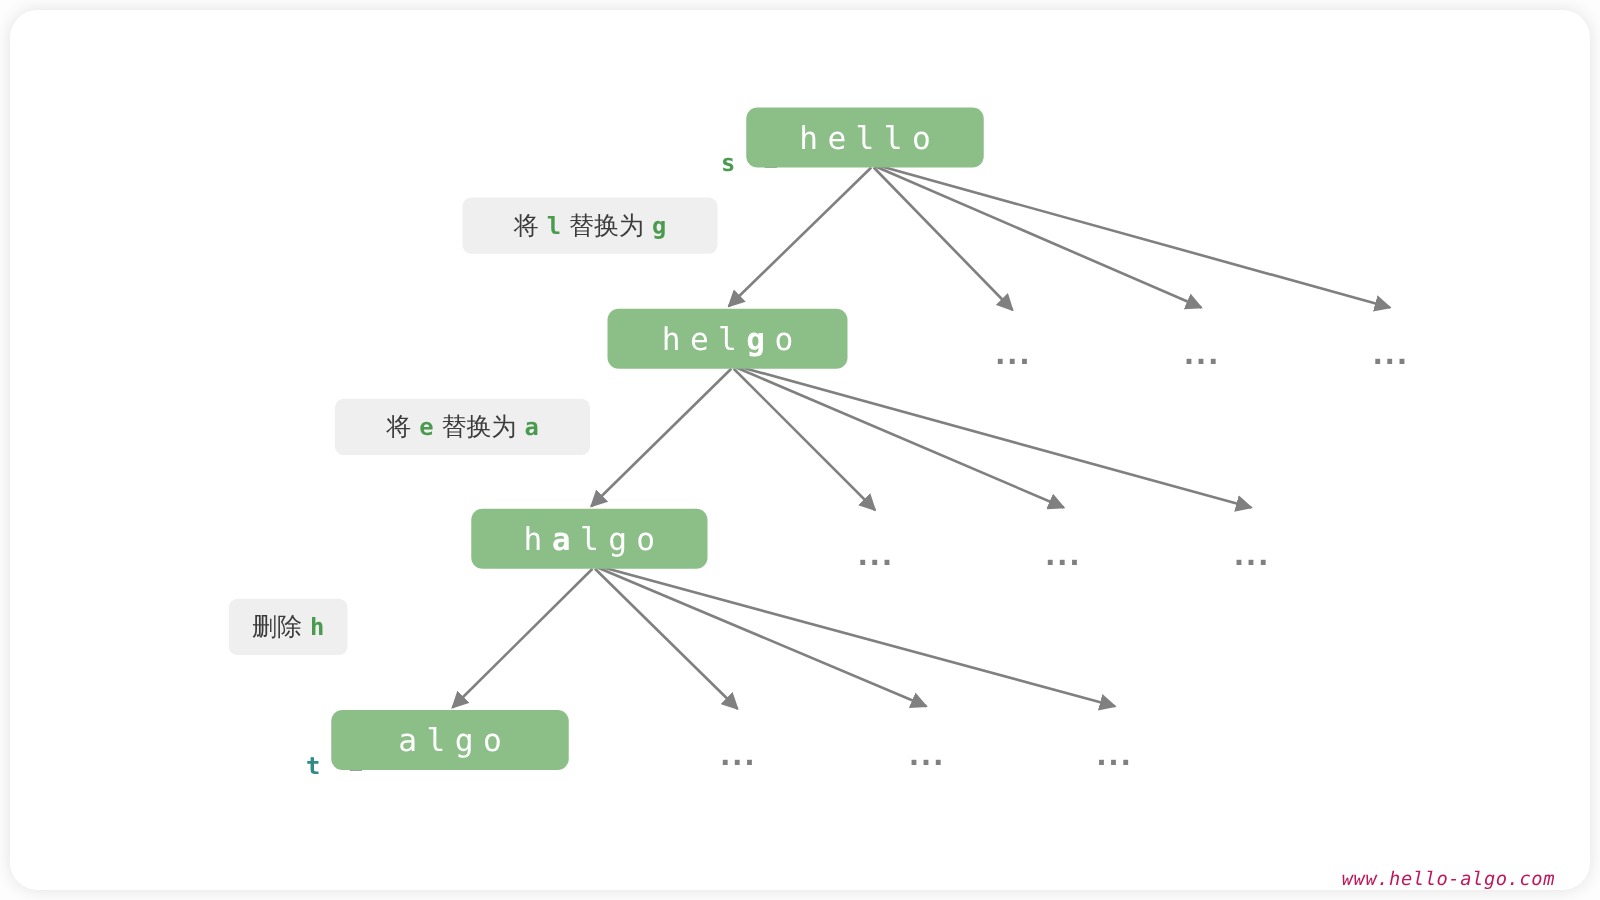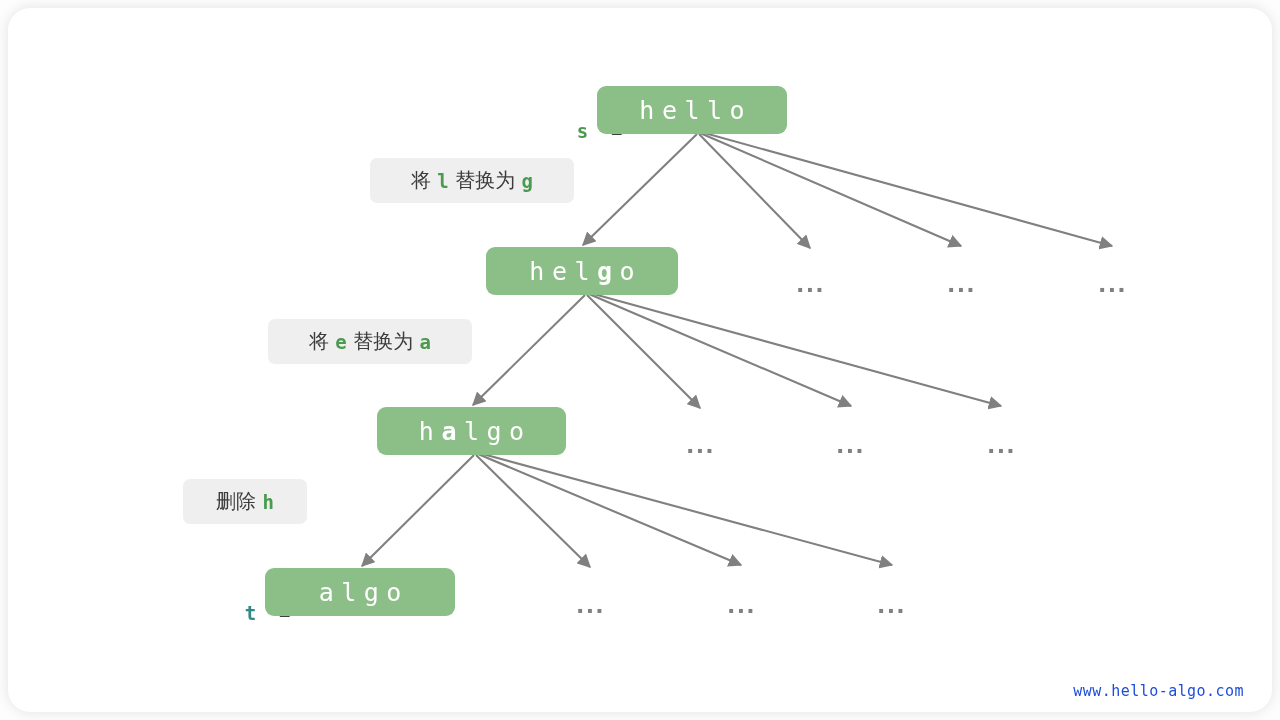--- a/index.html
+++ b/index.html
@@ -91,26 +91,27 @@
     font-family: "DejaVu Sans", sans-serif;
     font-size: 22px;
     font-weight: bold;
     letter-spacing: 0.06em;
     line-height: 1;
     white-space: pre;
   }
   #watermark {
     position: absolute;
     right: 36px;
-    bottom: 20px;
-    color: #1d4ed8;
+    bottom: 8px;
+    color: #be185d;
     font-family: "DejaVu Sans Mono", monospace;
     font-size: 15px;
     letter-spacing: 0.03em;
     white-space: pre;
+    font-style: italic;
   }
 </style>
 </head>
 <body>
 
 <div id="root">
   <div id="card"></div>
 
   <svg id="svg-edges" viewBox="0 0 1280 720" xmlns="http://www.w3.org/2000/svg">
     <defs>
@@ -166,21 +167,21 @@
   </div>
 
   <div class="node" style="left:377px; top:407px; width:189px; height:48px;">
     <span>h</span><span class="chg">a</span><span>l</span><span>g</span><span>o</span>
   </div>
 
   <div class="ellipsis" style="left:686px; top:435px;">...</div>
   <div class="ellipsis" style="left:836px; top:435px;">...</div>
   <div class="ellipsis" style="left:987px; top:435px;">...</div>
 
-  <div class="oplabel" style="left:183px; top:479px; width:124px; height:45px;">
+  <div class="oplabel" style="left:183px; top:479px; width:95px; height:45px;">
     <span>删除 </span><span class="hl">h</span>
   </div>
 
   <div class="varname" style="left:199px; top:580px;">
     <span style="color:#2e8b85;">t</span><span class="eq">  =</span>
   </div>
 
   <div class="node" style="left:265px; top:568px; width:190px; height:48px;">
     <span>a</span><span>l</span><span>g</span><span>o</span>
   </div>

